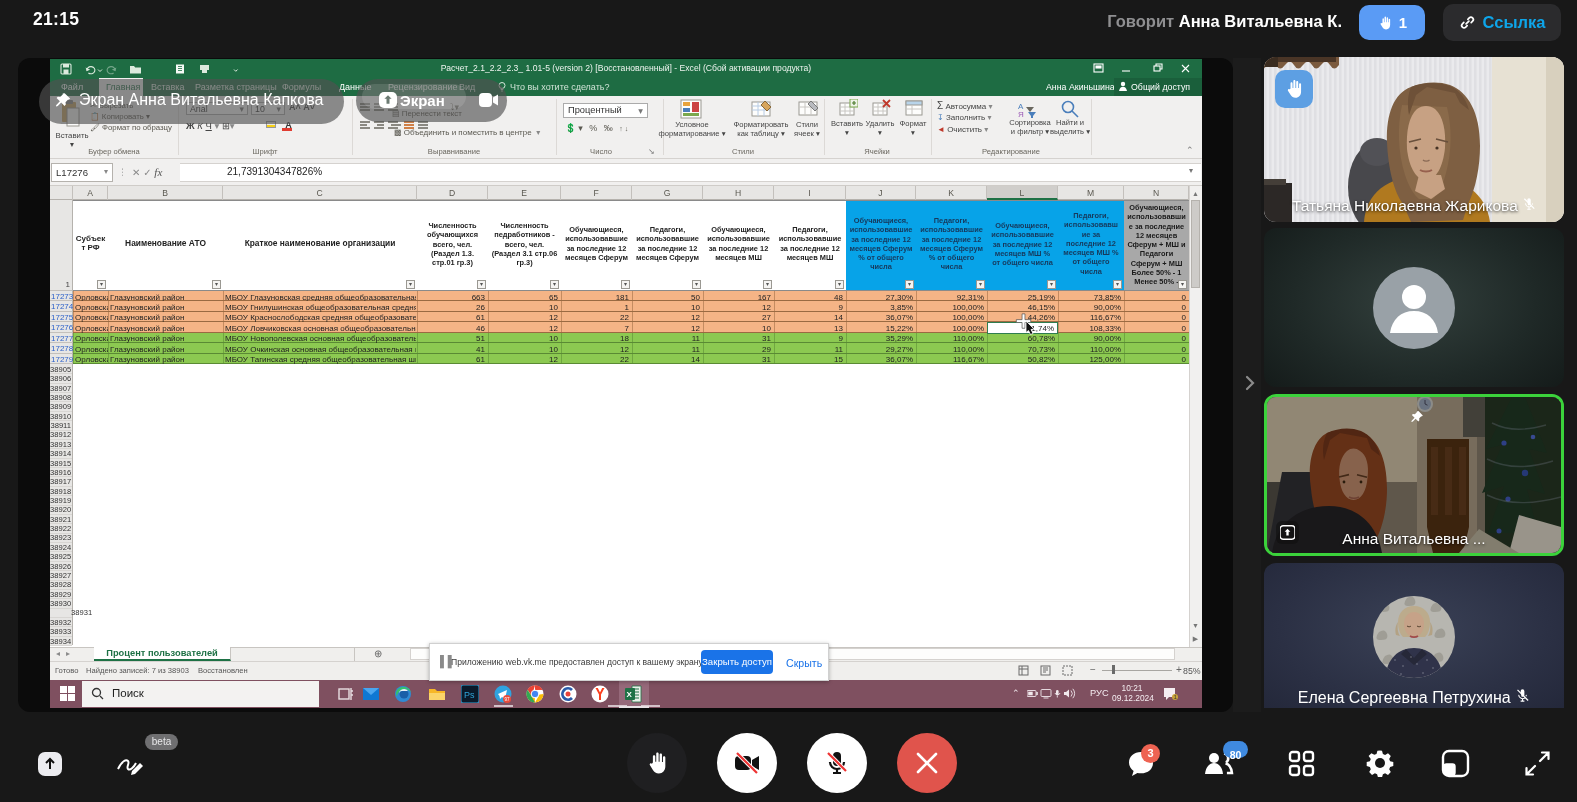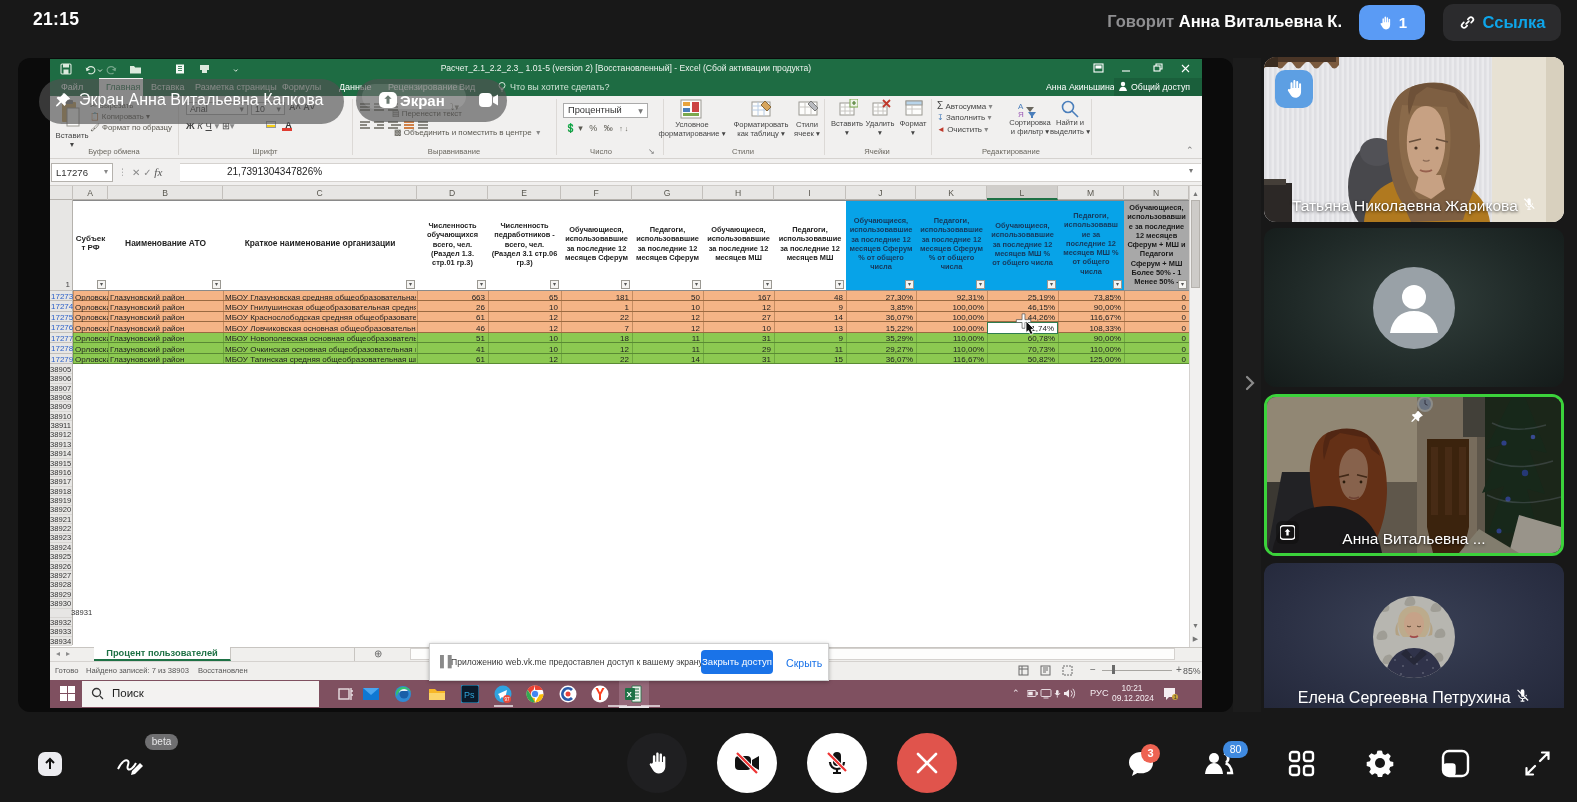--- a/index.html
+++ b/index.html
@@ -896,21 +896,21 @@
 <svg class="a" style="left:1127px;top:750px;" width="30" height="28" viewBox="0 0 30 28">
       <path d="M14 2C7 2 2 6.5 2 12.5c0 3.5 1.8 6.5 4.6 8.4L5 26l5.4-3.1c1.1.3 2.3.4 3.6.4 7 0 12-4.5 12-10.4S21 2 14 2z" fill="#fff"></path>
     </svg>
 <div class="a" style="left:1141px;top:744px;width:19px;height:19px;background:#ee6352;border-radius:50%;color:#fff;font-size:11px;font-weight:bold;text-align:center;padding-top:2.5px;">3</div>
 <svg class="a" style="left:1203px;top:750px;" width="34" height="28" viewBox="0 0 34 28">
       <circle cx="11" cy="8" r="5" fill="#fff"></circle>
       <path d="M2 24c.8-7 4.3-11 9-11s8.2 4 9 11z" fill="#fff"></path>
       <path d="M22.5 13.5c3.4.6 5.8 4 6.4 9.5h-5" fill="none" stroke="#fff" stroke-width="2.6"></path>
       <path d="M21 3.5a4.8 4.8 0 0 1 2 8.8" fill="none" stroke="#fff" stroke-width="2.6"></path>
     </svg>
-<div class="a" style="left:1223px;top:741px;width:25px;height:17px;background:#3f8ae0;border-radius:9px;color:#fff;font-size:10.5px;font-weight:normal;text-align:center;padding-top:2px;">80</div>
+<div class="a" style="left:1223px;top:741px;width:25px;height:17px;background:#3f8ae0;border-radius:9px;color:#fff;font-size:10.5px;font-weight:bold;text-align:center;padding-top:8px;">80</div>
 <svg class="a" style="left:1288px;top:750px;" width="27" height="27" viewBox="0 0 27 27" fill="none" stroke="#fff" stroke-width="2.4">
       <rect x="2" y="2" width="9" height="9" rx="2.5"></rect>
       <rect x="16" y="2" width="9" height="9" rx="2.5"></rect>
       <rect x="2" y="16" width="9" height="9" rx="2.5"></rect>
       <rect x="16" y="16" width="9" height="9" rx="2.5"></rect>
     </svg>
 <svg class="a" style="left:1366px;top:749px;" width="28" height="28" viewBox="0 0 28 28" fill="#fff">
       <path d="M14 1.5l2 .3.9 3.2 2.2.9 2.9-1.6 2.8 2.8-1.6 2.9.9 2.2 3.2.9v4l-3.2.9-.9 2.2 1.6 2.9-2.8 2.8-2.9-1.6-2.2.9-.9 3.2h-4l-.9-3.2-2.2-.9-2.9 1.6-2.8-2.8 1.6-2.9-.9-2.2-3.2-.9v-4l3.2-.9.9-2.2L2.6 7l2.8-2.8 2.9 1.6 2.2-.9.9-3.2z"></path>
       <circle cx="14" cy="14" r="5" fill="#181818"></circle>
     </svg>

